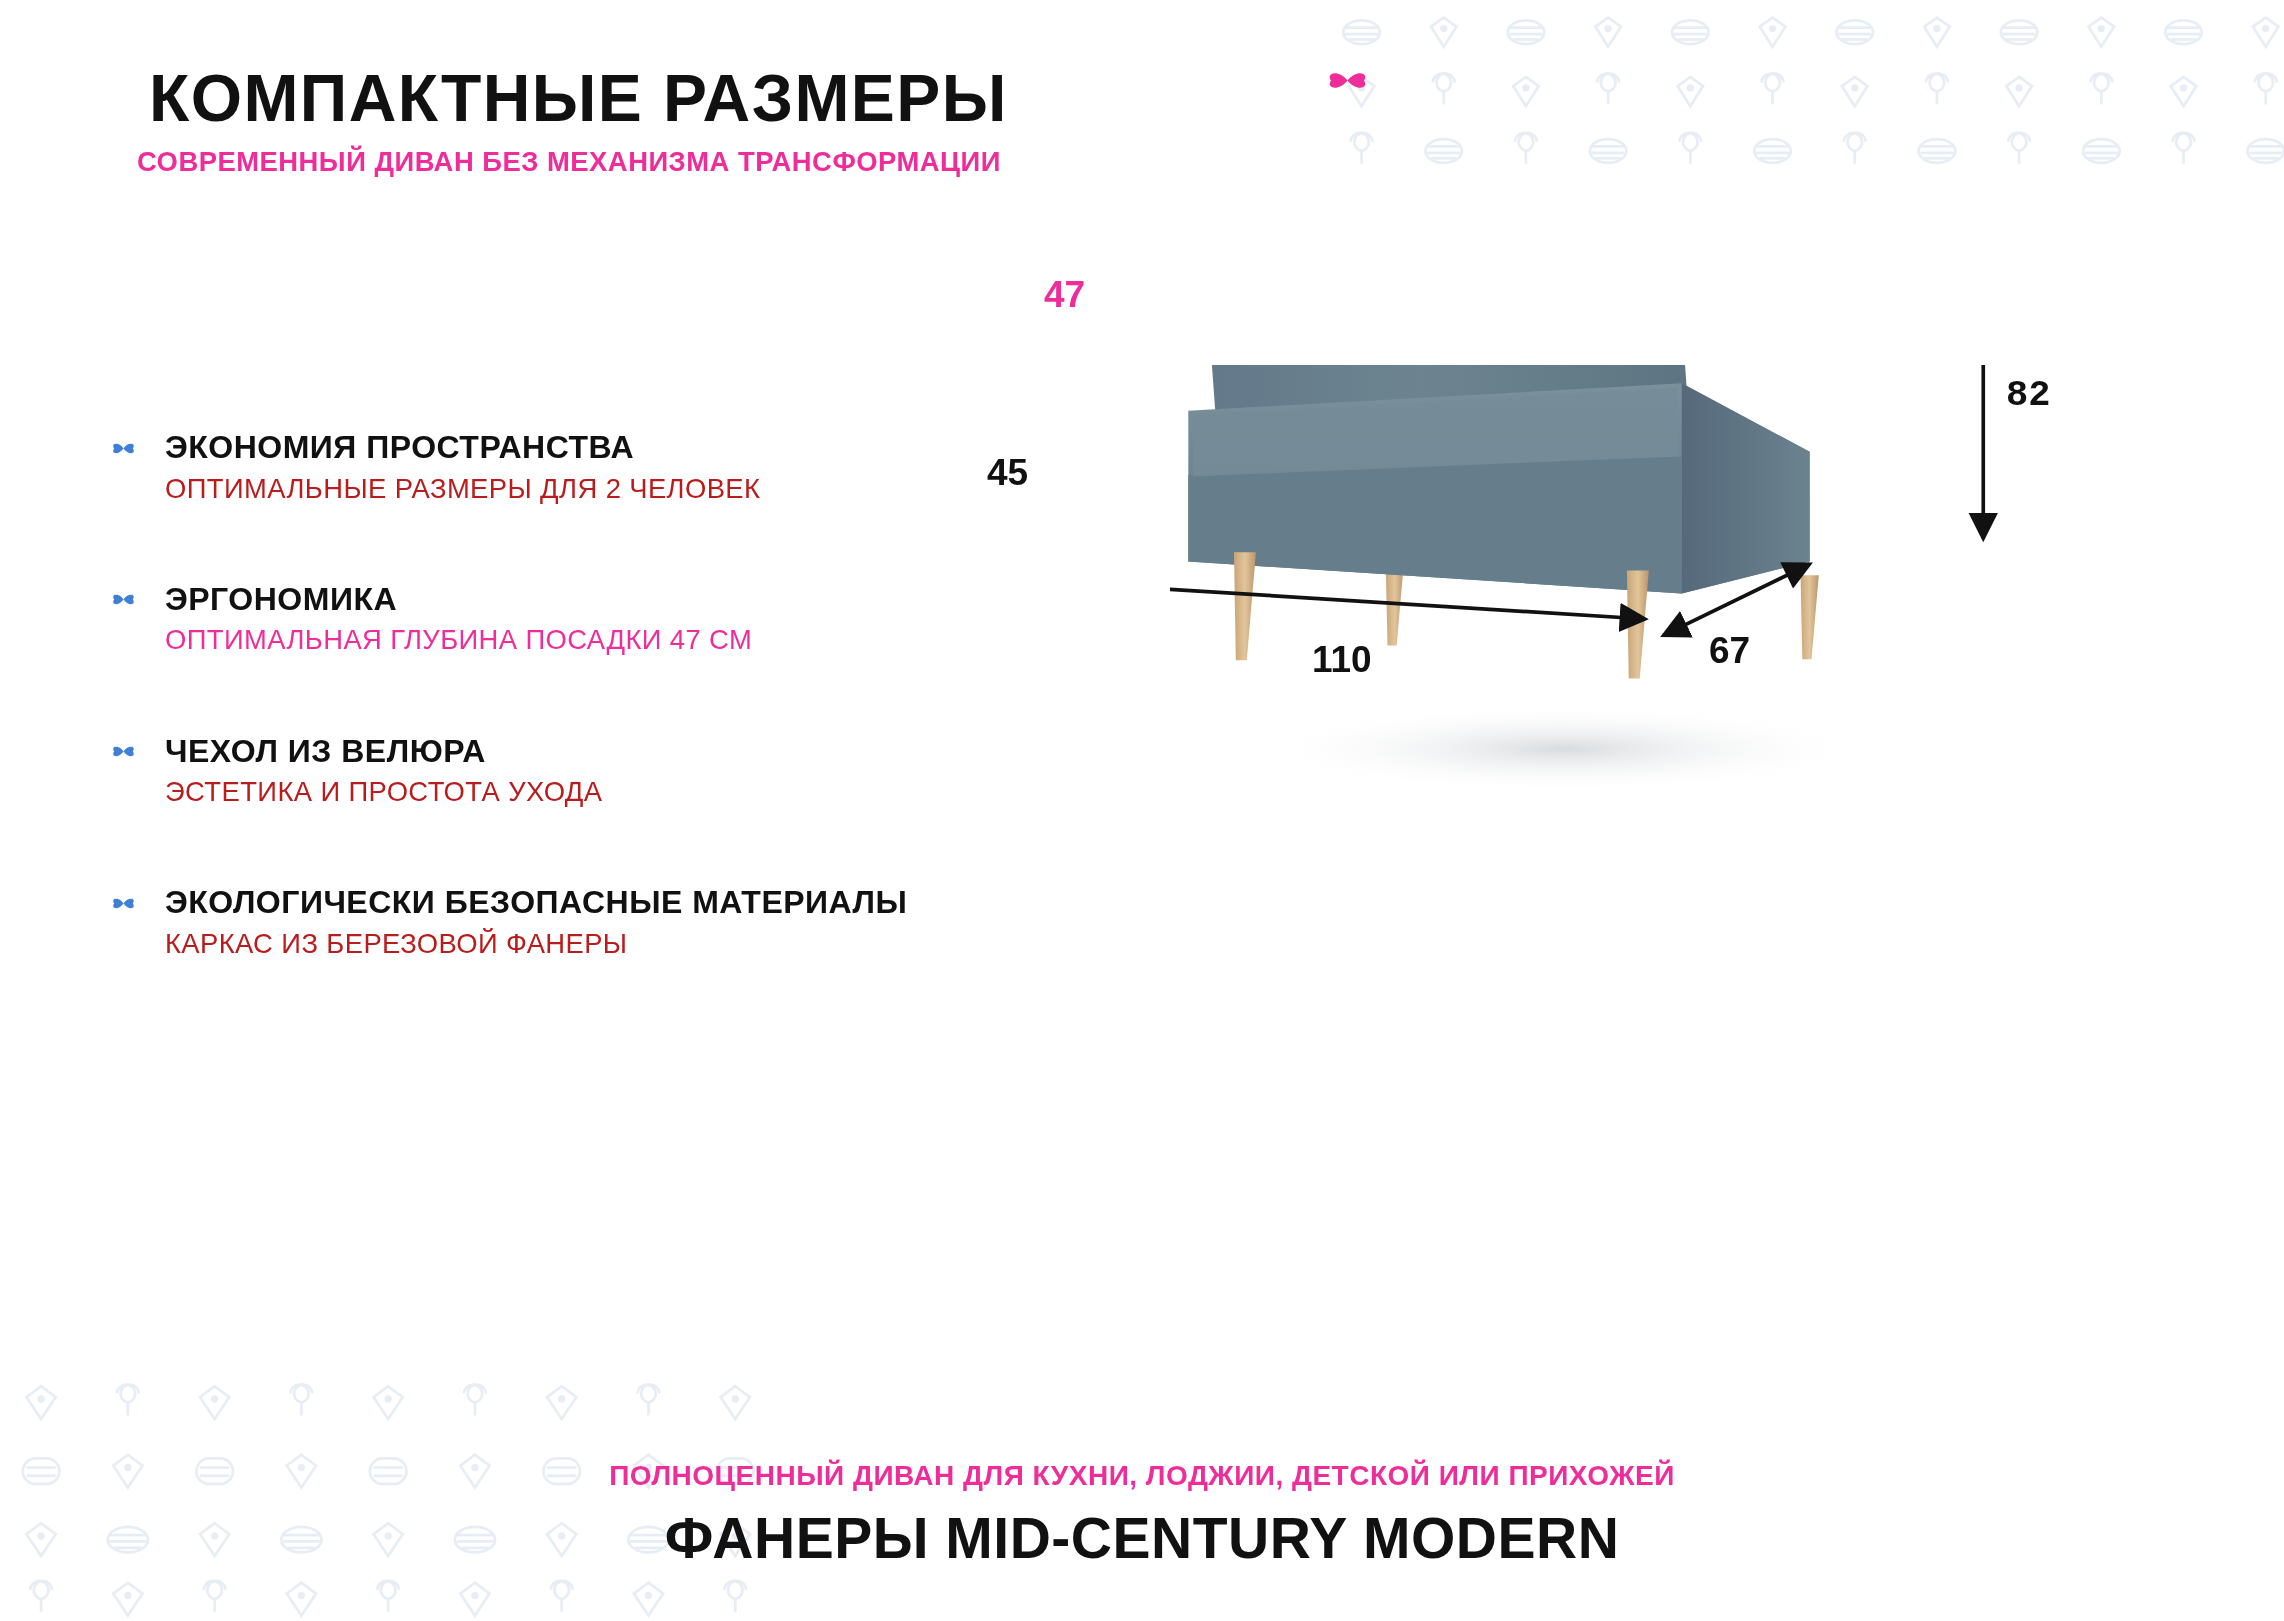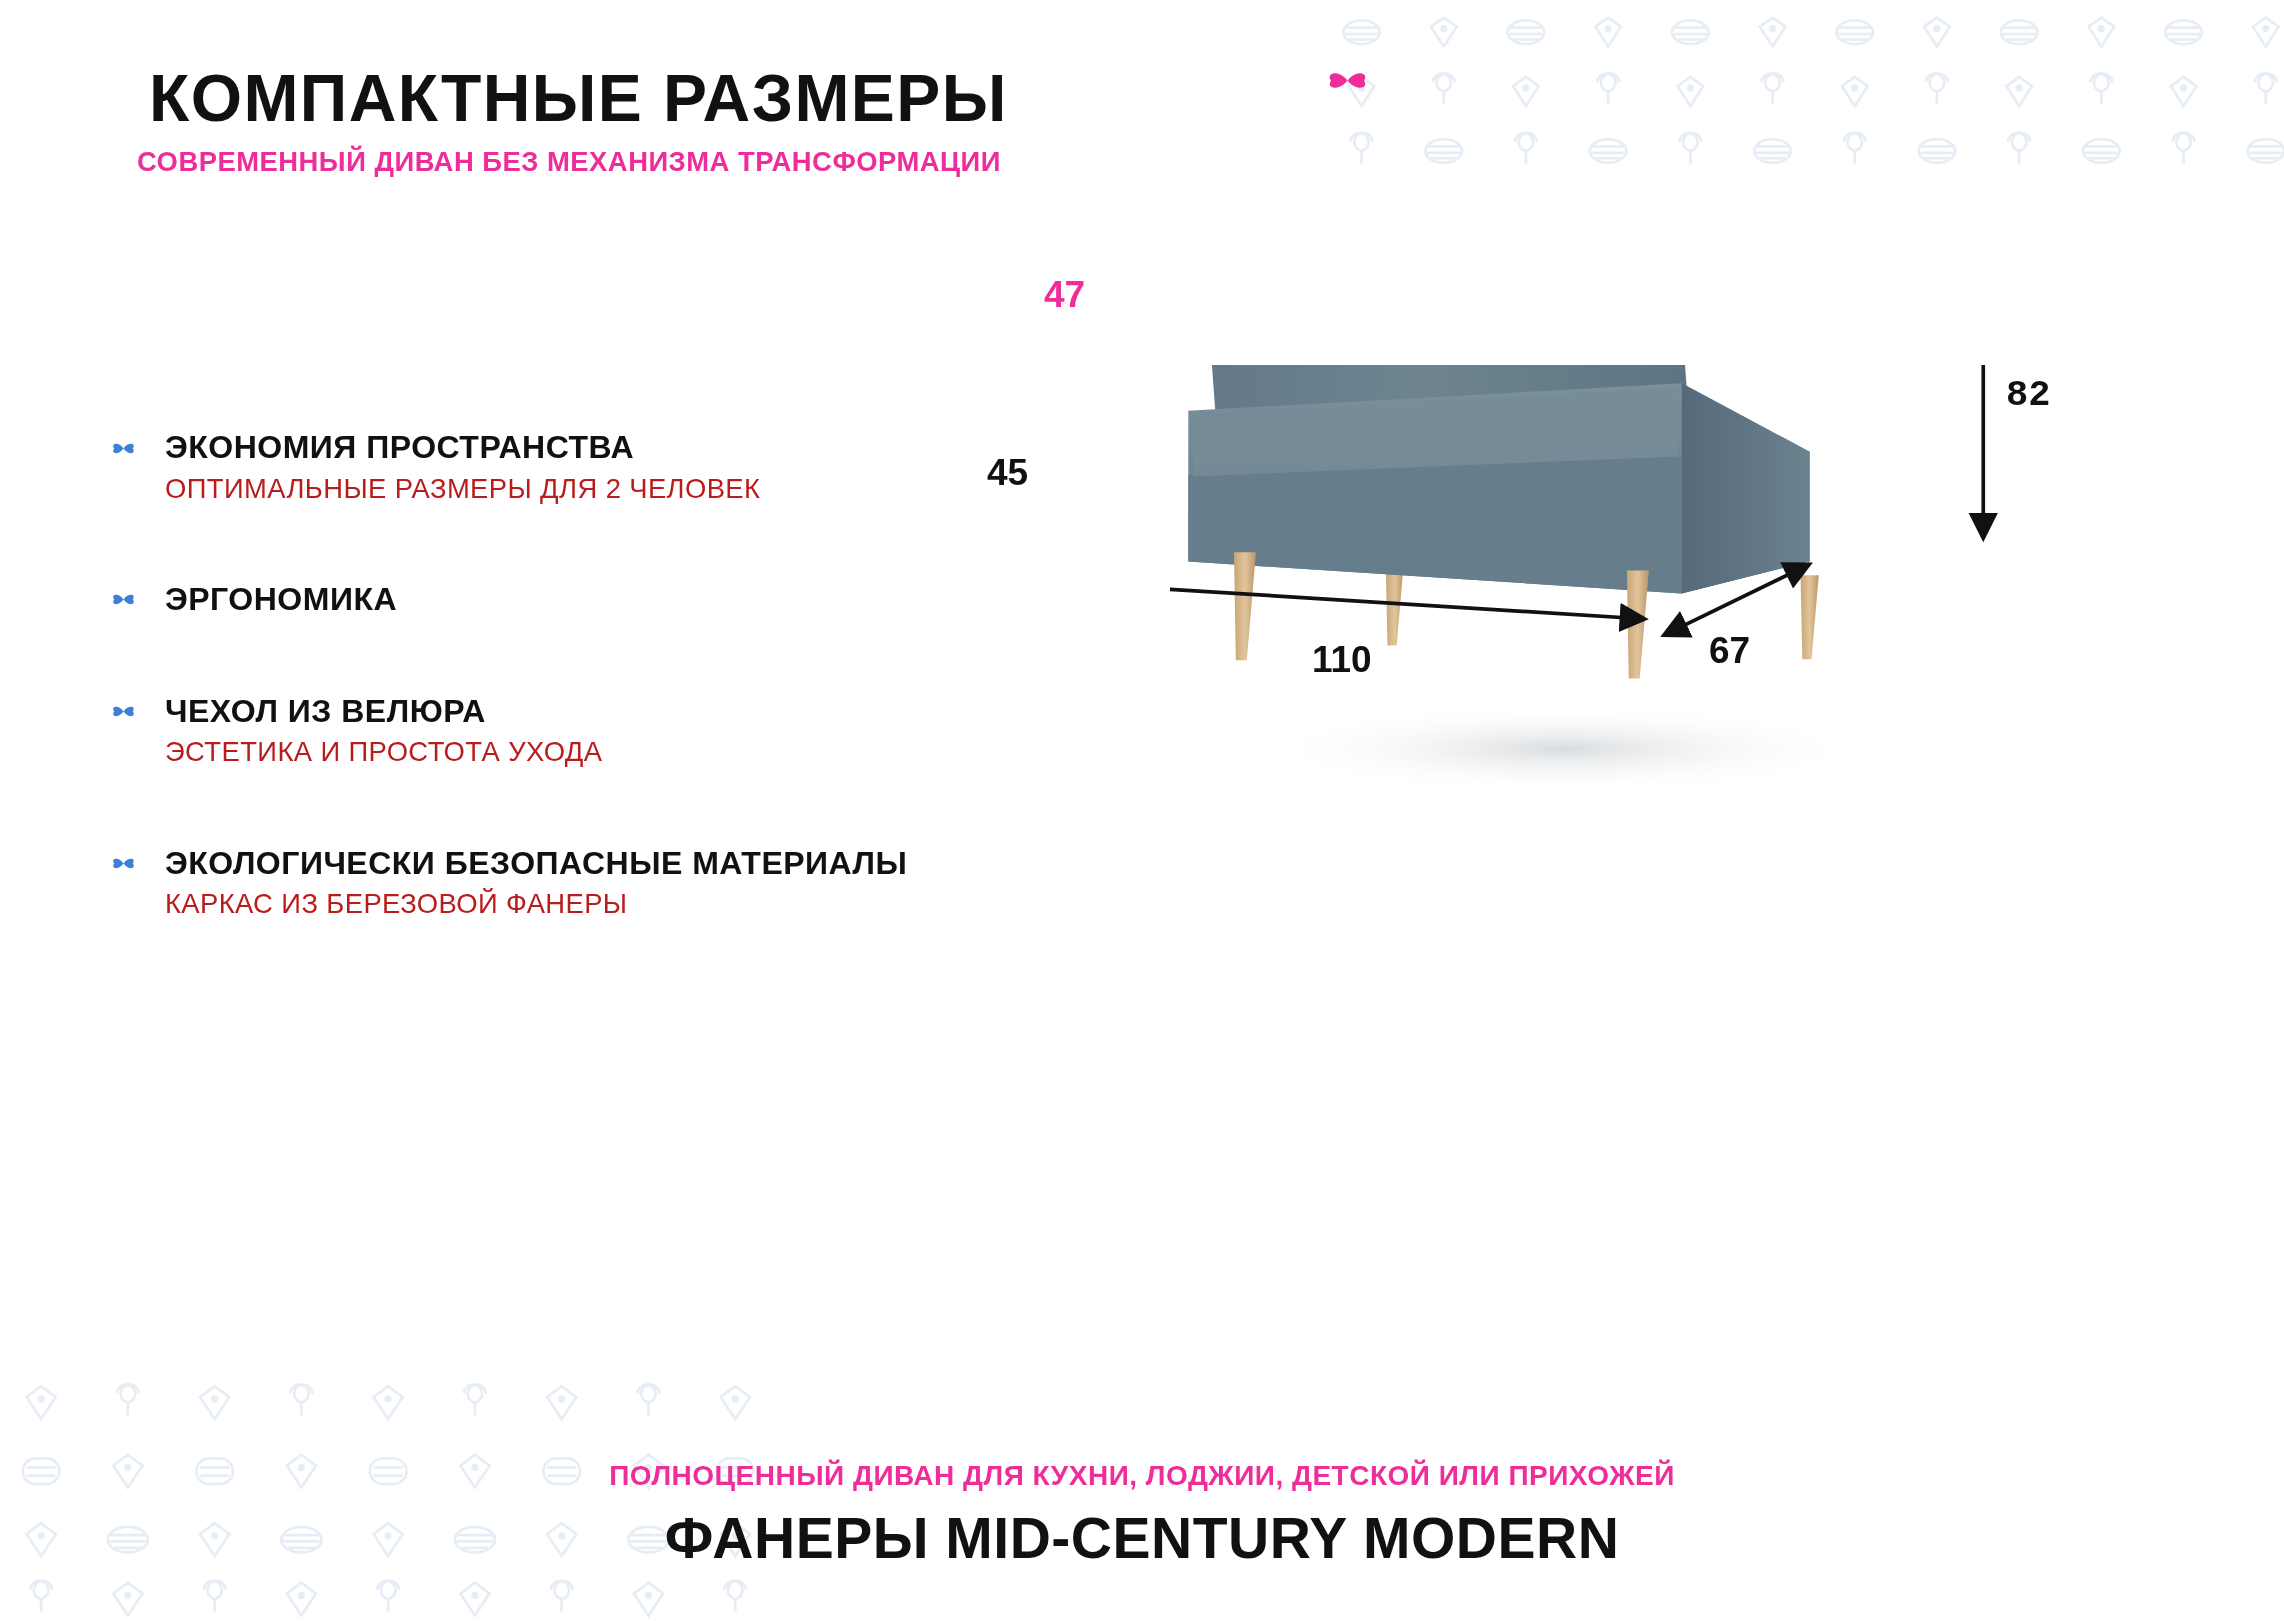--- a/index.html
+++ b/index.html
@@ -285,20 +285,21 @@
     </svg>
     <h3>ЭКОНОМИЯ ПРОСТРАНСТВА</h3>
     <p>ОПТИМАЛЬНЫЕ РАЗМЕРЫ ДЛЯ 2 ЧЕЛОВЕК</p>
   </div>
 
   <div class="feature">
     <svg class="bullet" viewBox="0 0 40 40" xmlns="http://www.w3.org/2000/svg">
       <path d="M20 20 C14 11, 3 13, 8 20 C3 27, 14 29, 20 20 C26 29, 37 27, 32 20 C37 13, 26 11, 20 20 Z" fill="#3f7fd6"></path>
     </svg>
     <h3>ЭРГОНОМИКА</h3>
+    <p class="accent">ОПТИМАЛЬНАЯ ГЛУБИНА ПОСАДКИ 47 СМ</p>
   </div>
 
   <div class="feature">
     <svg class="bullet" viewBox="0 0 40 40" xmlns="http://www.w3.org/2000/svg">
       <path d="M20 20 C14 11, 3 13, 8 20 C3 27, 14 29, 20 20 C26 29, 37 27, 32 20 C37 13, 26 11, 20 20 Z" fill="#3f7fd6"></path>
     </svg>
     <h3>ЧЕХОЛ ИЗ ВЕЛЮРА</h3>
     <p>ЭСТЕТИКА И ПРОСТОТА УХОДА</p>
   </div>
 

